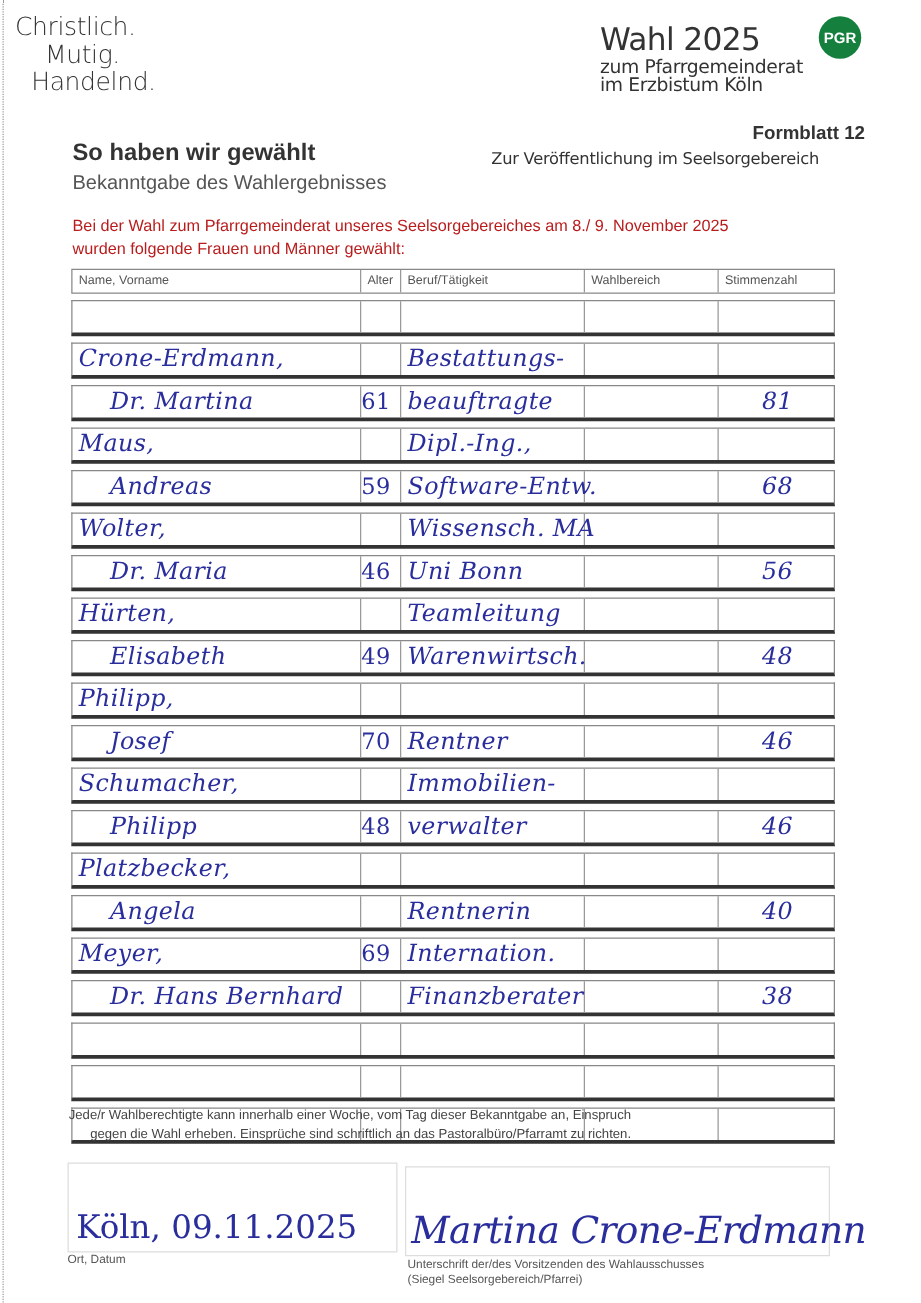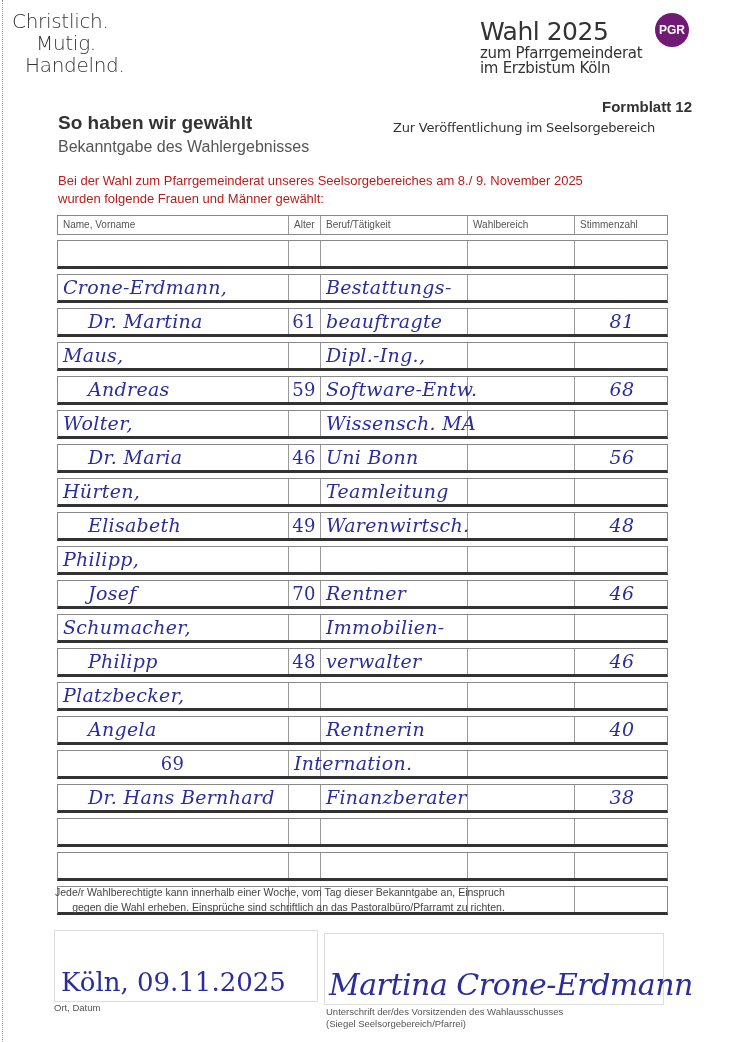--- a/index.html
+++ b/index.html
@@ -18,21 +18,21 @@
     .slogan div { white-space: nowrap; }
     .slogan .l2 { padding-left: 24px; }
     .slogan .l3 { padding-left: 13px; }
     .brand {
       position: absolute; left: 480px; top: 18px; font-family: "DejaVu Sans", sans-serif; color: #333;
     }
     .brand .wahl { font-size: 25px; line-height: 28px; letter-spacing: -0.5px; }
     .brand .sub { font-size: 15px; line-height: 15px; letter-spacing: -0.3px; }
     .pgr {
       position: absolute; left: 655px; top: 13px; width: 34px; height: 34px; border-radius: 50%;
-      background: #701a75; color: #fff; font-weight: bold; font-size: 12px;
+      background: #15803d; color: #fff; font-weight: bold; font-size: 12px;
       display: flex; align-items: center; justify-content: center;
       font-family: "Liberation Sans", sans-serif;
     }
     .formblatt { position: absolute; right: 45px; top: 98px; font-size: 15px; font-weight: bold; color: #333; }
     .title { position: absolute; left: 58px; top: 112px; font-size: 19px; font-weight: bold; color: #333; }
     .subtitle { position: absolute; left: 58px; top: 138px; font-size: 16px; color: #555; }
     .publication {
       position: absolute; left: 393px; top: 120px; font-size: 13px; font-weight: normal; color: #333;
       font-family: "DejaVu Sans", sans-serif; letter-spacing: -0.2px;
     }
@@ -46,21 +46,21 @@
     }
     .row.header { border-bottom: 1px solid #888; height: 18px; margin-bottom: 5px; }
     .cell { border-right: 1px solid #999; position: relative; overflow: visible; white-space: nowrap; }
     .cell:last-child { border-right: none; }
     .header .cell { font-size: 10px; color: #555; padding: 3px 0 0 5px; }
     .hw {
       font-family: "DejaVu Serif", serif; font-style: italic; color: #2a2e9c;
       font-size: 19px; line-height: 25px; padding-left: 5px; letter-spacing: 0.3px;
     }
     .hw.indent { padding-left: 30px; }
-    .hw.age { padding-left: 0; text-align: center; padding-right: 1px; font-style: normal; font-size: 18px; }
+    .hw.age { padding-left: 0; text-align: right; padding-right: 13px; font-style: normal; font-size: 18px; }
     .hw.votes { text-align: center; padding-left: 0; }
 
     .notice { position: absolute; left: 55px; top: 885px; font-size: 10.5px; line-height: 15px; color: #444; text-align: right; }
     .place-box {
       position: absolute; left: 54px; top: 930px; width: 262px; height: 70px; border: 1px solid #ddd;
     }
     .sign-box {
       position: absolute; left: 324px; top: 933px; width: 338px; height: 70px; border: 1px solid #ddd;
     }
     .place-value {
@@ -210,20 +210,21 @@
         <div class="cell hw votes"></div>
       </div>
       <div class="row">
         <div class="cell hw indent">Angela</div>
         <div class="cell hw age"></div>
         <div class="cell hw">Rentnerin</div>
         <div class="cell hw"></div>
         <div class="cell hw votes">40</div>
       </div>
       <div class="row">
+        <div class="cell hw">Meyer,</div>
         <div class="cell hw age">69</div>
         <div class="cell hw">Internation.</div>
         <div class="cell hw"></div>
         <div class="cell hw votes"></div>
       </div>
       <div class="row">
         <div class="cell hw indent">Dr. Hans Bernhard</div>
         <div class="cell hw age"></div>
         <div class="cell hw">Finanzberater</div>
         <div class="cell hw"></div>

